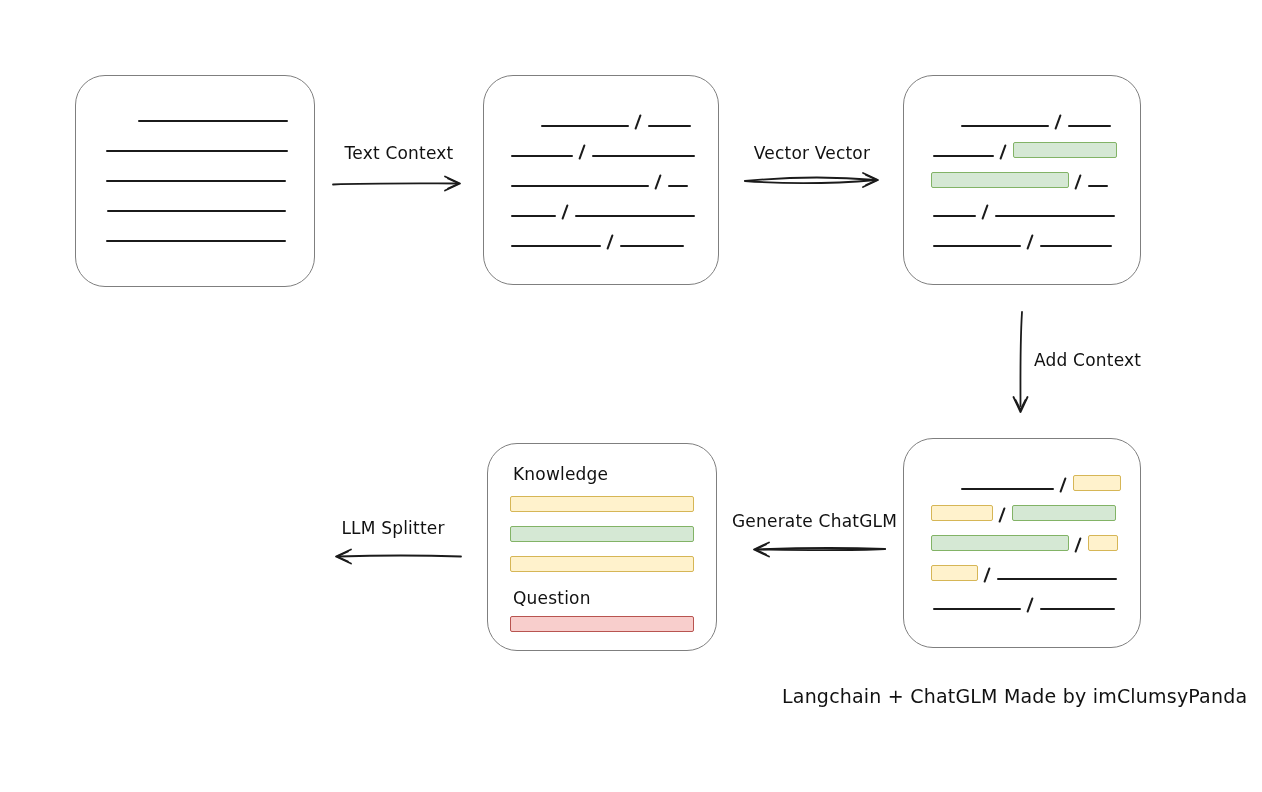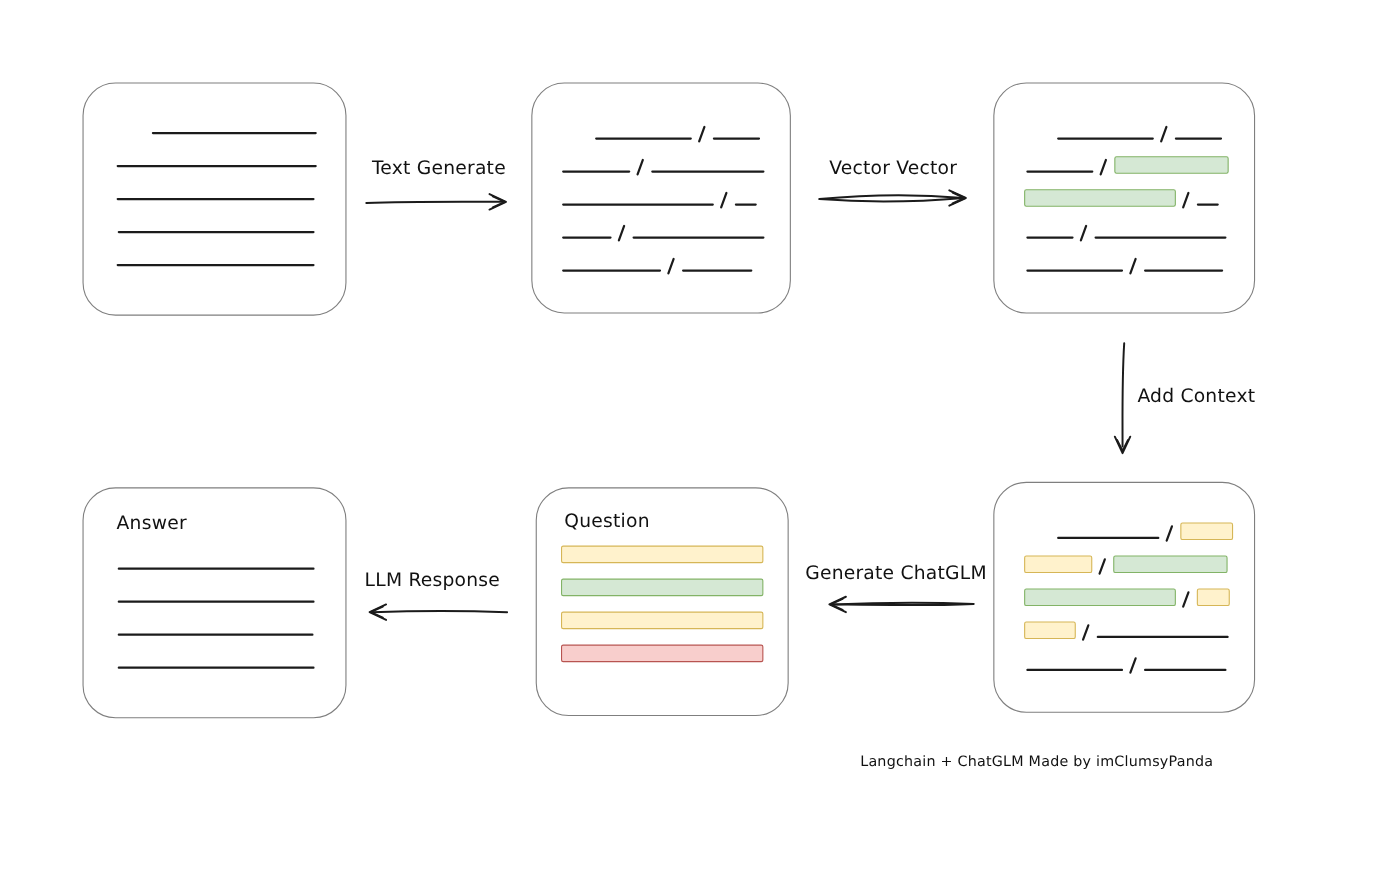--- a/index.html
+++ b/index.html
@@ -27,21 +27,21 @@
     position:absolute;font-size:17px;line-height:21px;letter-spacing:.2px;
     text-align:center;white-space:nowrap;color:var(--text,#111);
   }
   .arrow{position:absolute;color:var(--line,#1b1b1b);}
   .arrow path{stroke:currentColor;stroke-width:1.8;fill:none;stroke-linecap:round;stroke-linejoin:round;}
   .box-title{font-size:17px;line-height:21px;letter-spacing:.2px;color:var(--text,#111);}
   .bar{width:184px;height:16px;border:1.5px solid;border-radius:2px;box-sizing:border-box;}
   .bar-yellow{background:var(--yellow-fill);border-color:var(--yellow-border);}
   .bar-green{background:var(--green-fill);border-color:var(--green-border);}
   .bar-red{background:var(--red-fill);border-color:var(--red-border);}
-  .attribution{position:absolute;left:782px;top:685px;font-size:13px;letter-spacing:.2px;white-space:nowrap;}
+  .attribution{position:absolute;left:782px;top:685px;font-size:19px;letter-spacing:.2px;white-space:nowrap;}
   
   #box-source{left:75px;top:75px;width:240px;height:212px;}
   #box-source .rows{padding-top:17px;}
   #box-split{left:483px;top:75px;width:236px;height:210px;}
   #box-split .rows{padding-top:22px;}
   #box-matched{left:903px;top:75px;width:238px;height:210px;}
   #box-matched .rows{padding-top:22px;}
   #box-context{left:903px;top:438px;width:238px;height:210px;}
   #box-context .rows{padding-top:22px;}
   #box-prompt{left:487px;top:443px;width:230px;height:208px;}
@@ -174,55 +174,39 @@
         <div class="seg-row" style="padding-left: 29px;">
           <span class="seg seg-line" style="width: 88px;"></span>
           <span class="slash"></span>
           <span class="seg seg-line" style="width: 75px;"></span>
         </div>
       </div>
   </div>
 
   <div class="box" id="box-prompt">
     <div class="inner">
-      <div class="box-title t1">Question</div>
+      <div class="box-title t1">Knowledge</div>
       <div class="k-bars">
           <div class="bar bar-yellow"></div>
           <div class="bar bar-green"></div>
           <div class="bar bar-yellow"></div>
         </div>
+      <div class="box-title t2">Question</div>
       <div class="q-bars">
           <div class="bar bar-red"></div>
         </div>
     </div>
   </div>
 
-  <div class="box" id="box-answer">
-    <div class="box-title">Answer</div>
-    <div class="rows">
-        <div class="seg-row" style="padding-left: 31px;">
-          <span class="seg seg-line" style="width: 179px;"></span>
-        </div>
-        <div class="seg-row" style="padding-left: 31px;">
-          <span class="seg seg-line" style="width: 179px;"></span>
-        </div>
-        <div class="seg-row" style="padding-left: 31px;">
-          <span class="seg seg-line" style="width: 178px;"></span>
-        </div>
-        <div class="seg-row" style="padding-left: 31px;">
-          <span class="seg seg-line" style="width: 179px;"></span>
-        </div>
-      </div>
-  </div>
-
-  <div class="arrow-label" id="lbl-splitter">Text Generate</div>
+
+  <div class="arrow-label" id="lbl-splitter">Text Context</div>
   <div class="arrow-label" id="lbl-vector">Vector Vector</div>
   <div class="arrow-label" id="lbl-addctx">Add Context</div>
   <div class="arrow-label" id="lbl-genprompt">Generate ChatGLM</div>
-  <div class="arrow-label" id="lbl-llmresp">LLM Response</div>
+  <div class="arrow-label" id="lbl-llmresp">LLM Splitter</div>
 
   <svg class="arrow" id="arr-splitter" width="140" height="24" viewBox="0 0 140 24">
     <path d="M3 13.5 C 45 12, 95 12.5, 128 12.5"></path>
     <path d="M115 5.5 L130 12.5 L115 19.5"></path>
     <path d="M118 7.5 L129 12.5 L118 17.5"></path>
   </svg>
   <svg class="arrow" id="arr-vector" width="148" height="26" viewBox="0 0 148 26">
     <path d="M3 14 C 55 9, 105 10.5, 134 13"></path>
     <path d="M3 14 C 55 18, 105 15.5, 134 13"></path>
     <path d="M121 6 L136 13 L121 20"></path>

